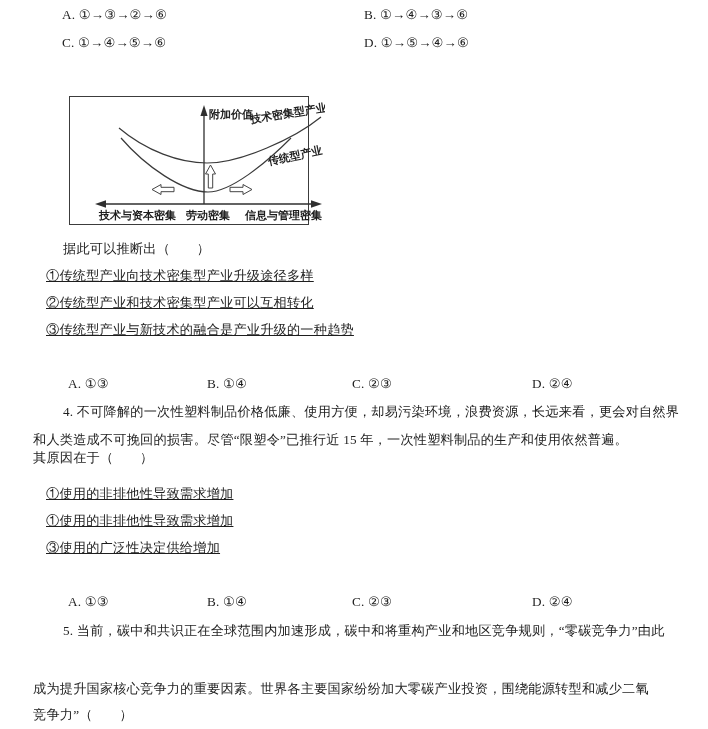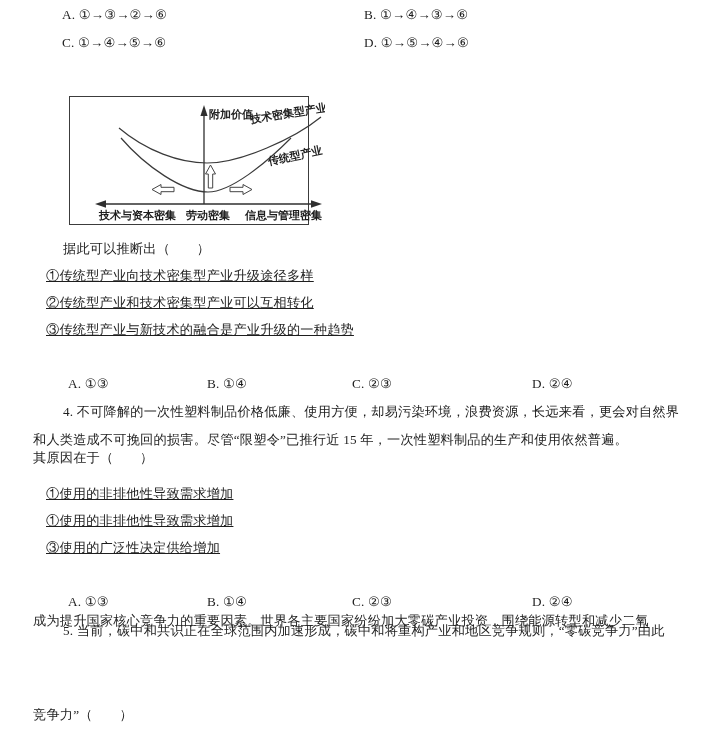--- a/index.html
+++ b/index.html
@@ -84,16 +84,16 @@
   <div class="line item" style="top:511px">①使用的非排他性导致需求增加</div>
   <div class="line item" style="top:538px">③使用的广泛性决定供给增加</div>
   <div class="optrow" style="top:592px">
     <span class="opt c1">A. ①③</span>
     <span class="opt c2">B. ①④</span>
     <span class="opt c3">C. ②③</span>
     <span class="opt c4">D. ②④</span>
   </div>
 
   <div class="line ind" style="top:621px">5. 当前，碳中和共识正在全球范围内加速形成，碳中和将重构产业和地区竞争规则，“零碳竞争力”由此</div>
-  <div class="line cont" style="top:611px">成为提升国家核心竞争力的重要因素。世界各主要国家纷纷加大零碳产业投资，围绕能源转型和减少二氧</div>
+  <div class="line cont" style="top:679px">成为提升国家核心竞争力的重要因素。世界各主要国家纷纷加大零碳产业投资，围绕能源转型和减少二氧</div>
   <div class="line cont" style="top:705px">竞争力”（　　）</div>
 
 </div>
 
 </body></html>

